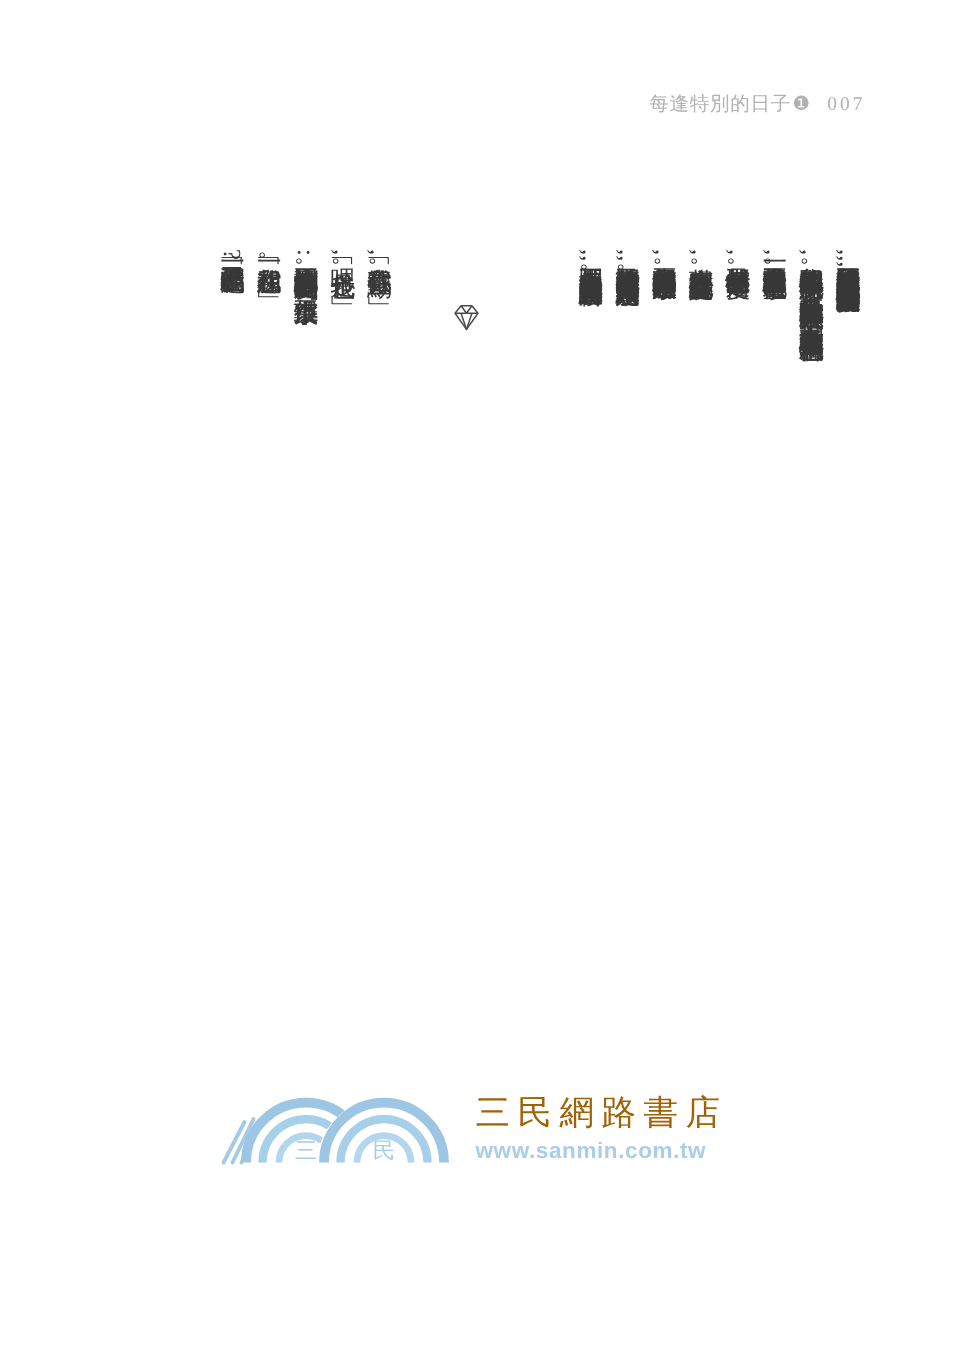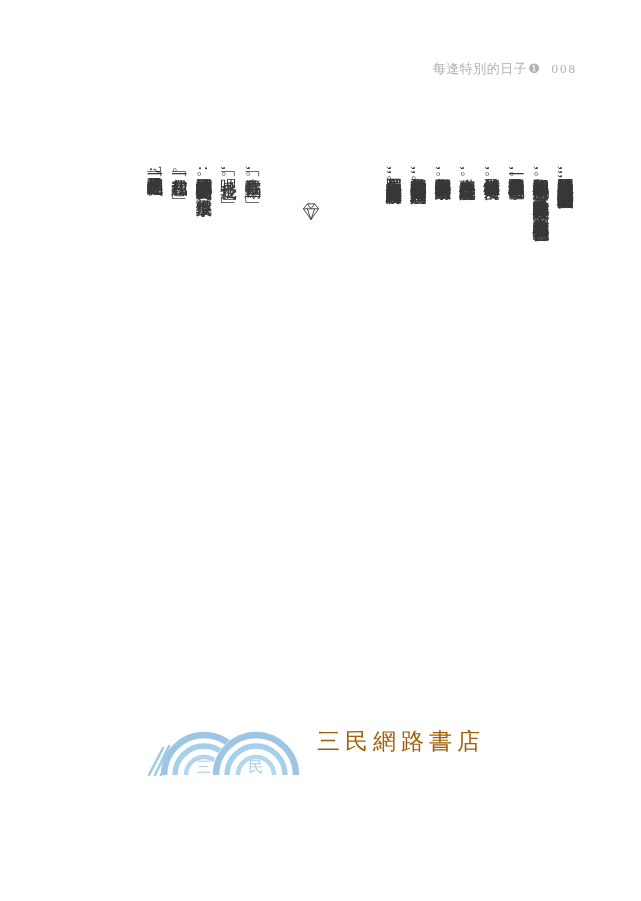--- a/index.html
+++ b/index.html
@@ -72,21 +72,21 @@
   .wm-logo-char {
     font-family: "Liberation Serif", "DejaVu Serif", serif;
     font-size: 15px;
     fill: #a6cce8;
   }
 </style>
 </head>
 <body>
 
 <header class="running-head">
-  <span>每逢特別的日子</span><span class="badge">❶</span><span class="pagenum">008</span>
+  <span>每逢特別的日子</span><span class="badge">❶</span><span class="pagenum">007</span>
 </header>
 
 <main class="text-columns">
 
   <p>已經不記得從什麼時候開始,也許是幼稚園,或許是小學高年級,宗瑛對正勳的情感變得格外濃烈。</p>
     <p>總想緊緊握住他的手,想對他深情親吻。當正勳溫柔對待其他女孩子時,宗瑛會忍不住妒火中燒。看到正勳和其他女孩子有說有笑,也會備感憤怒。</p>
     <p>希望正勳的眼光只落在自己一個人身上,盼望他只在乎自己。</p>
     <p>那是超越友情的情感,是愛情。</p>
     <p>宗瑛心想,說不定正勳也深愛著自己。</p>
     <p>雖然正勳對每個人都很親切,但唯獨對宗瑛最體貼。</p>
@@ -126,13 +126,14 @@
     <path d="M 70 54 A 40 40 0 0 1 150 54" stroke="#9cc6e3" stroke-width="6.5"></path>
     <path d="M 81 54 A 29 29 0 0 1 139 54" stroke="#a6cfe9" stroke-width="5.5"></path>
     <path d="M 92 54 A 18 18 0 0 1 128 54" stroke="#b2d6ee" stroke-width="4.5"></path>
   </g>
   <text class="wm-logo-char" x="58" y="51" text-anchor="middle">三</text>
   <text class="wm-logo-char" x="110" y="51" text-anchor="middle">民</text>
 </svg>
 
 <div class="wm-text">
   <div class="wm-name">三民網路書店</div>
+  <div class="wm-url">www.sanmin.com.tw</div>
 </div>
 
 </body></html>

